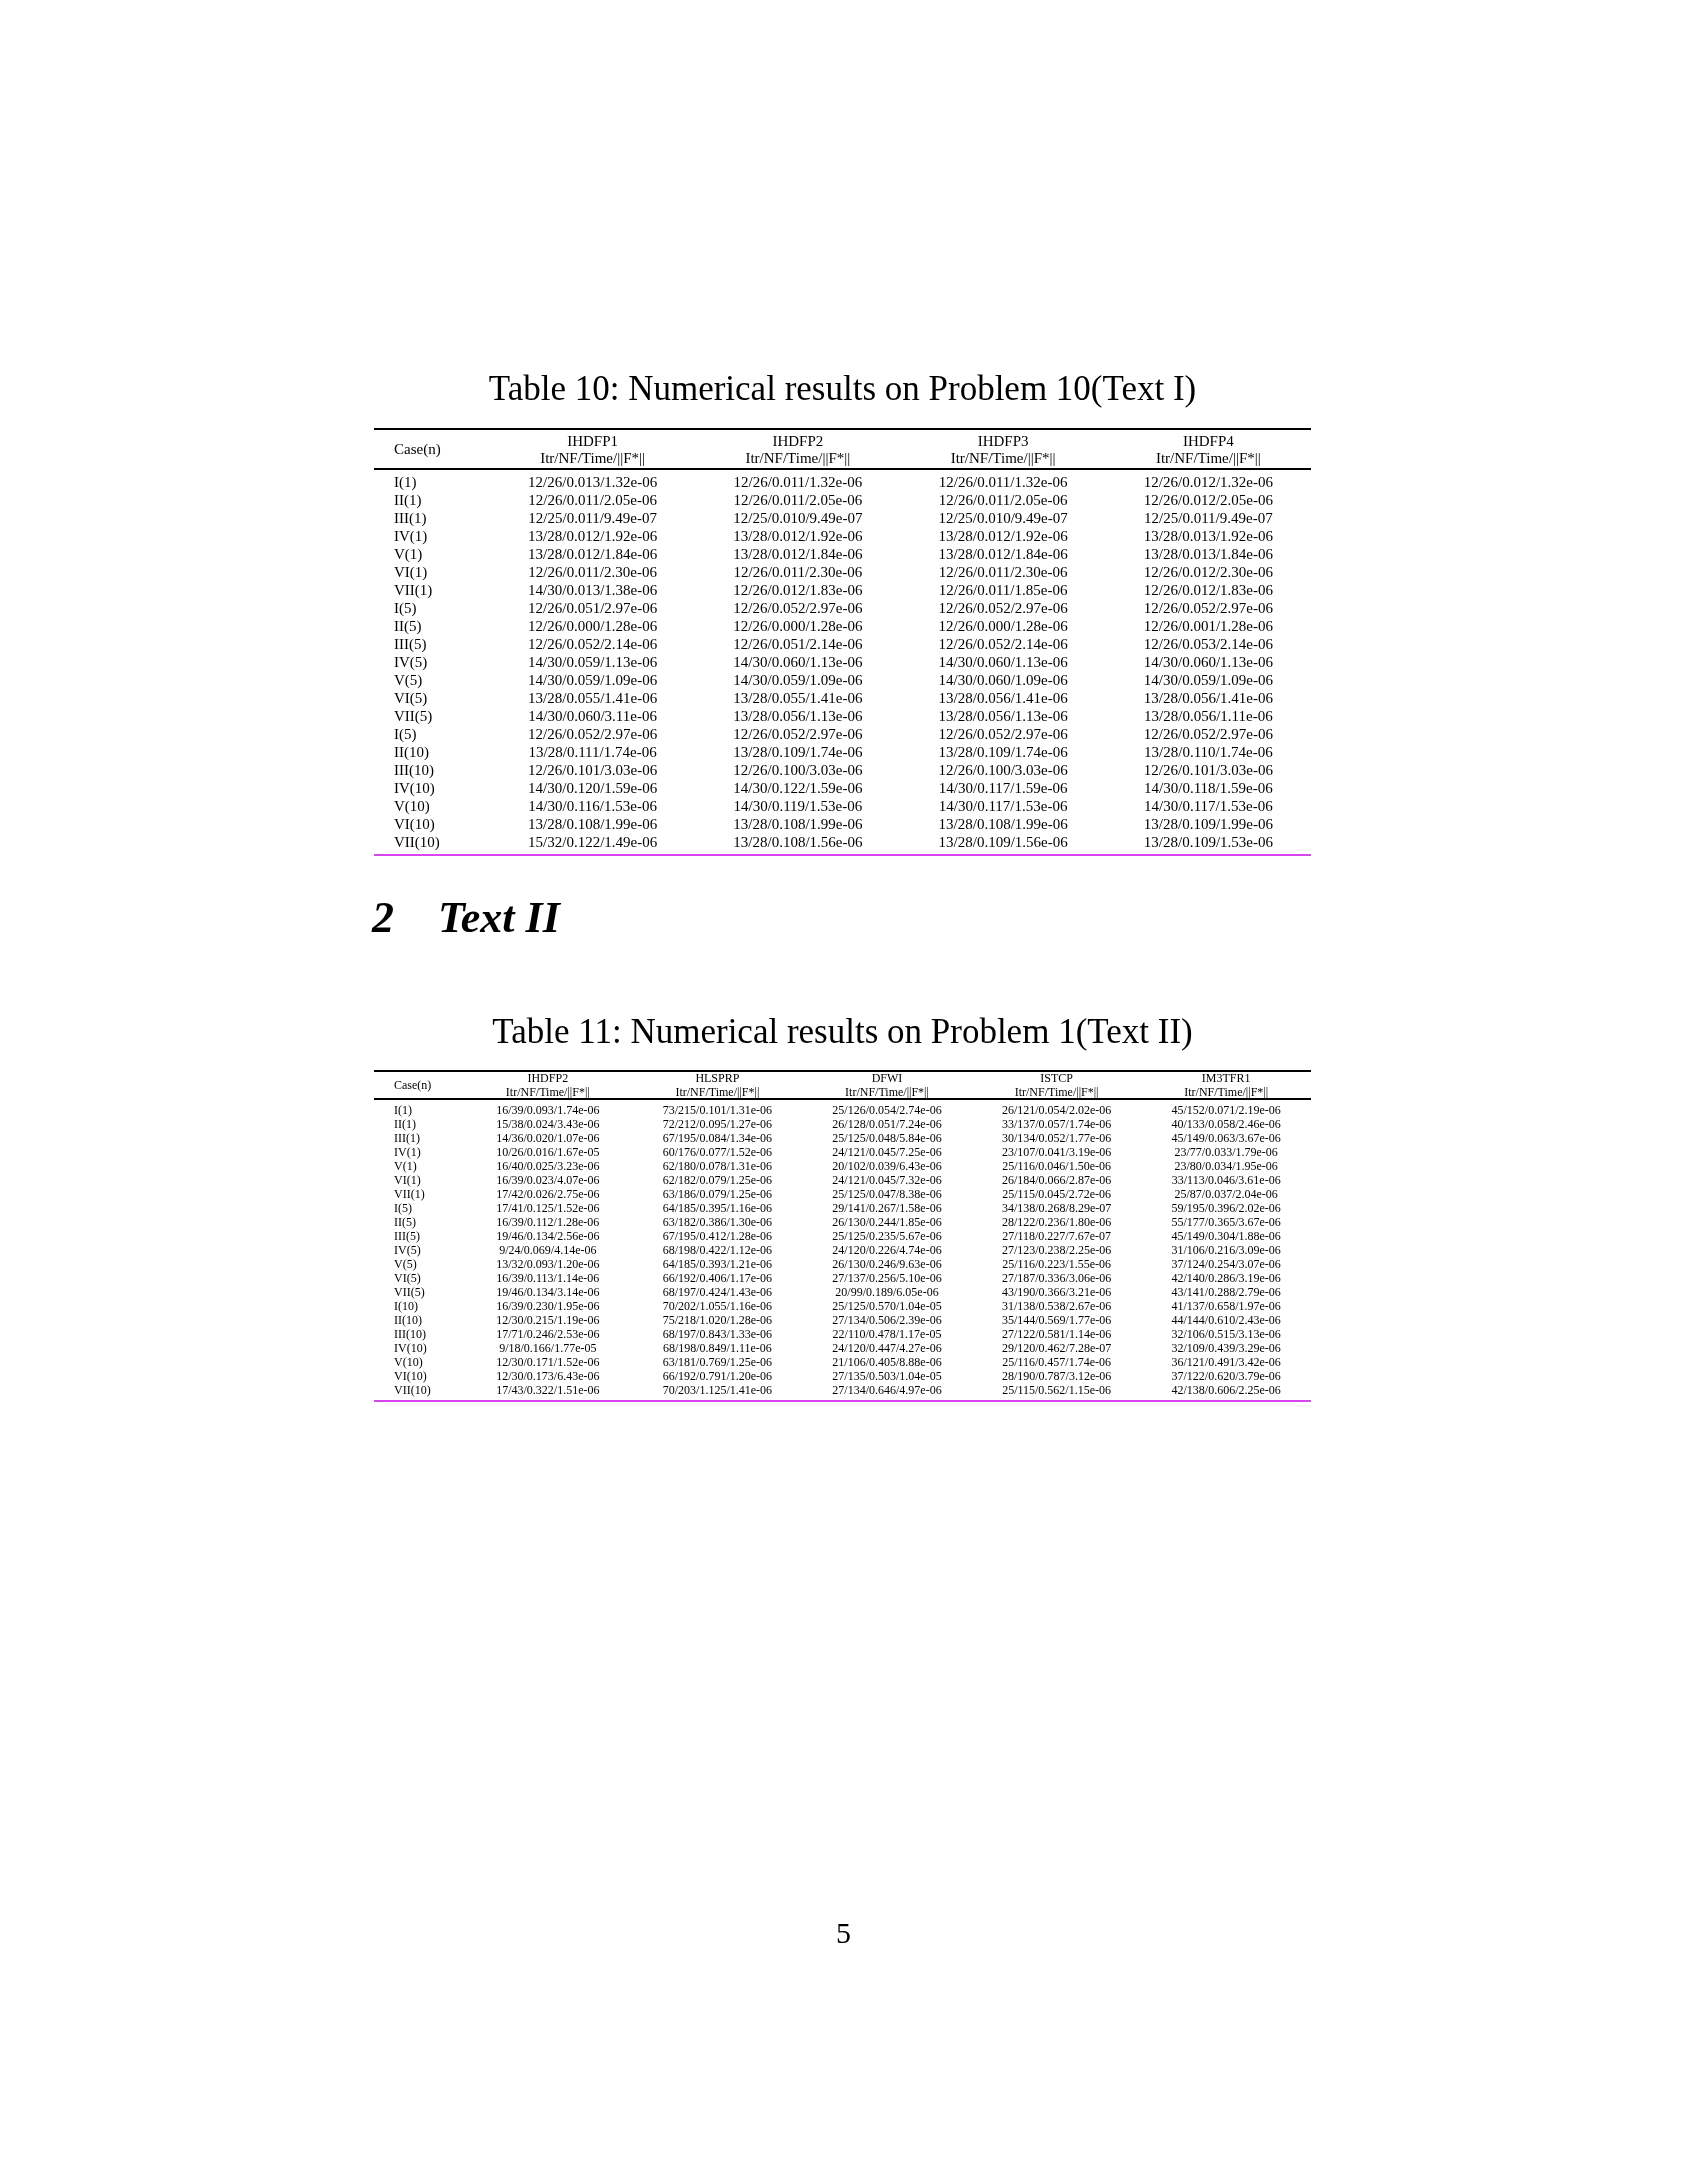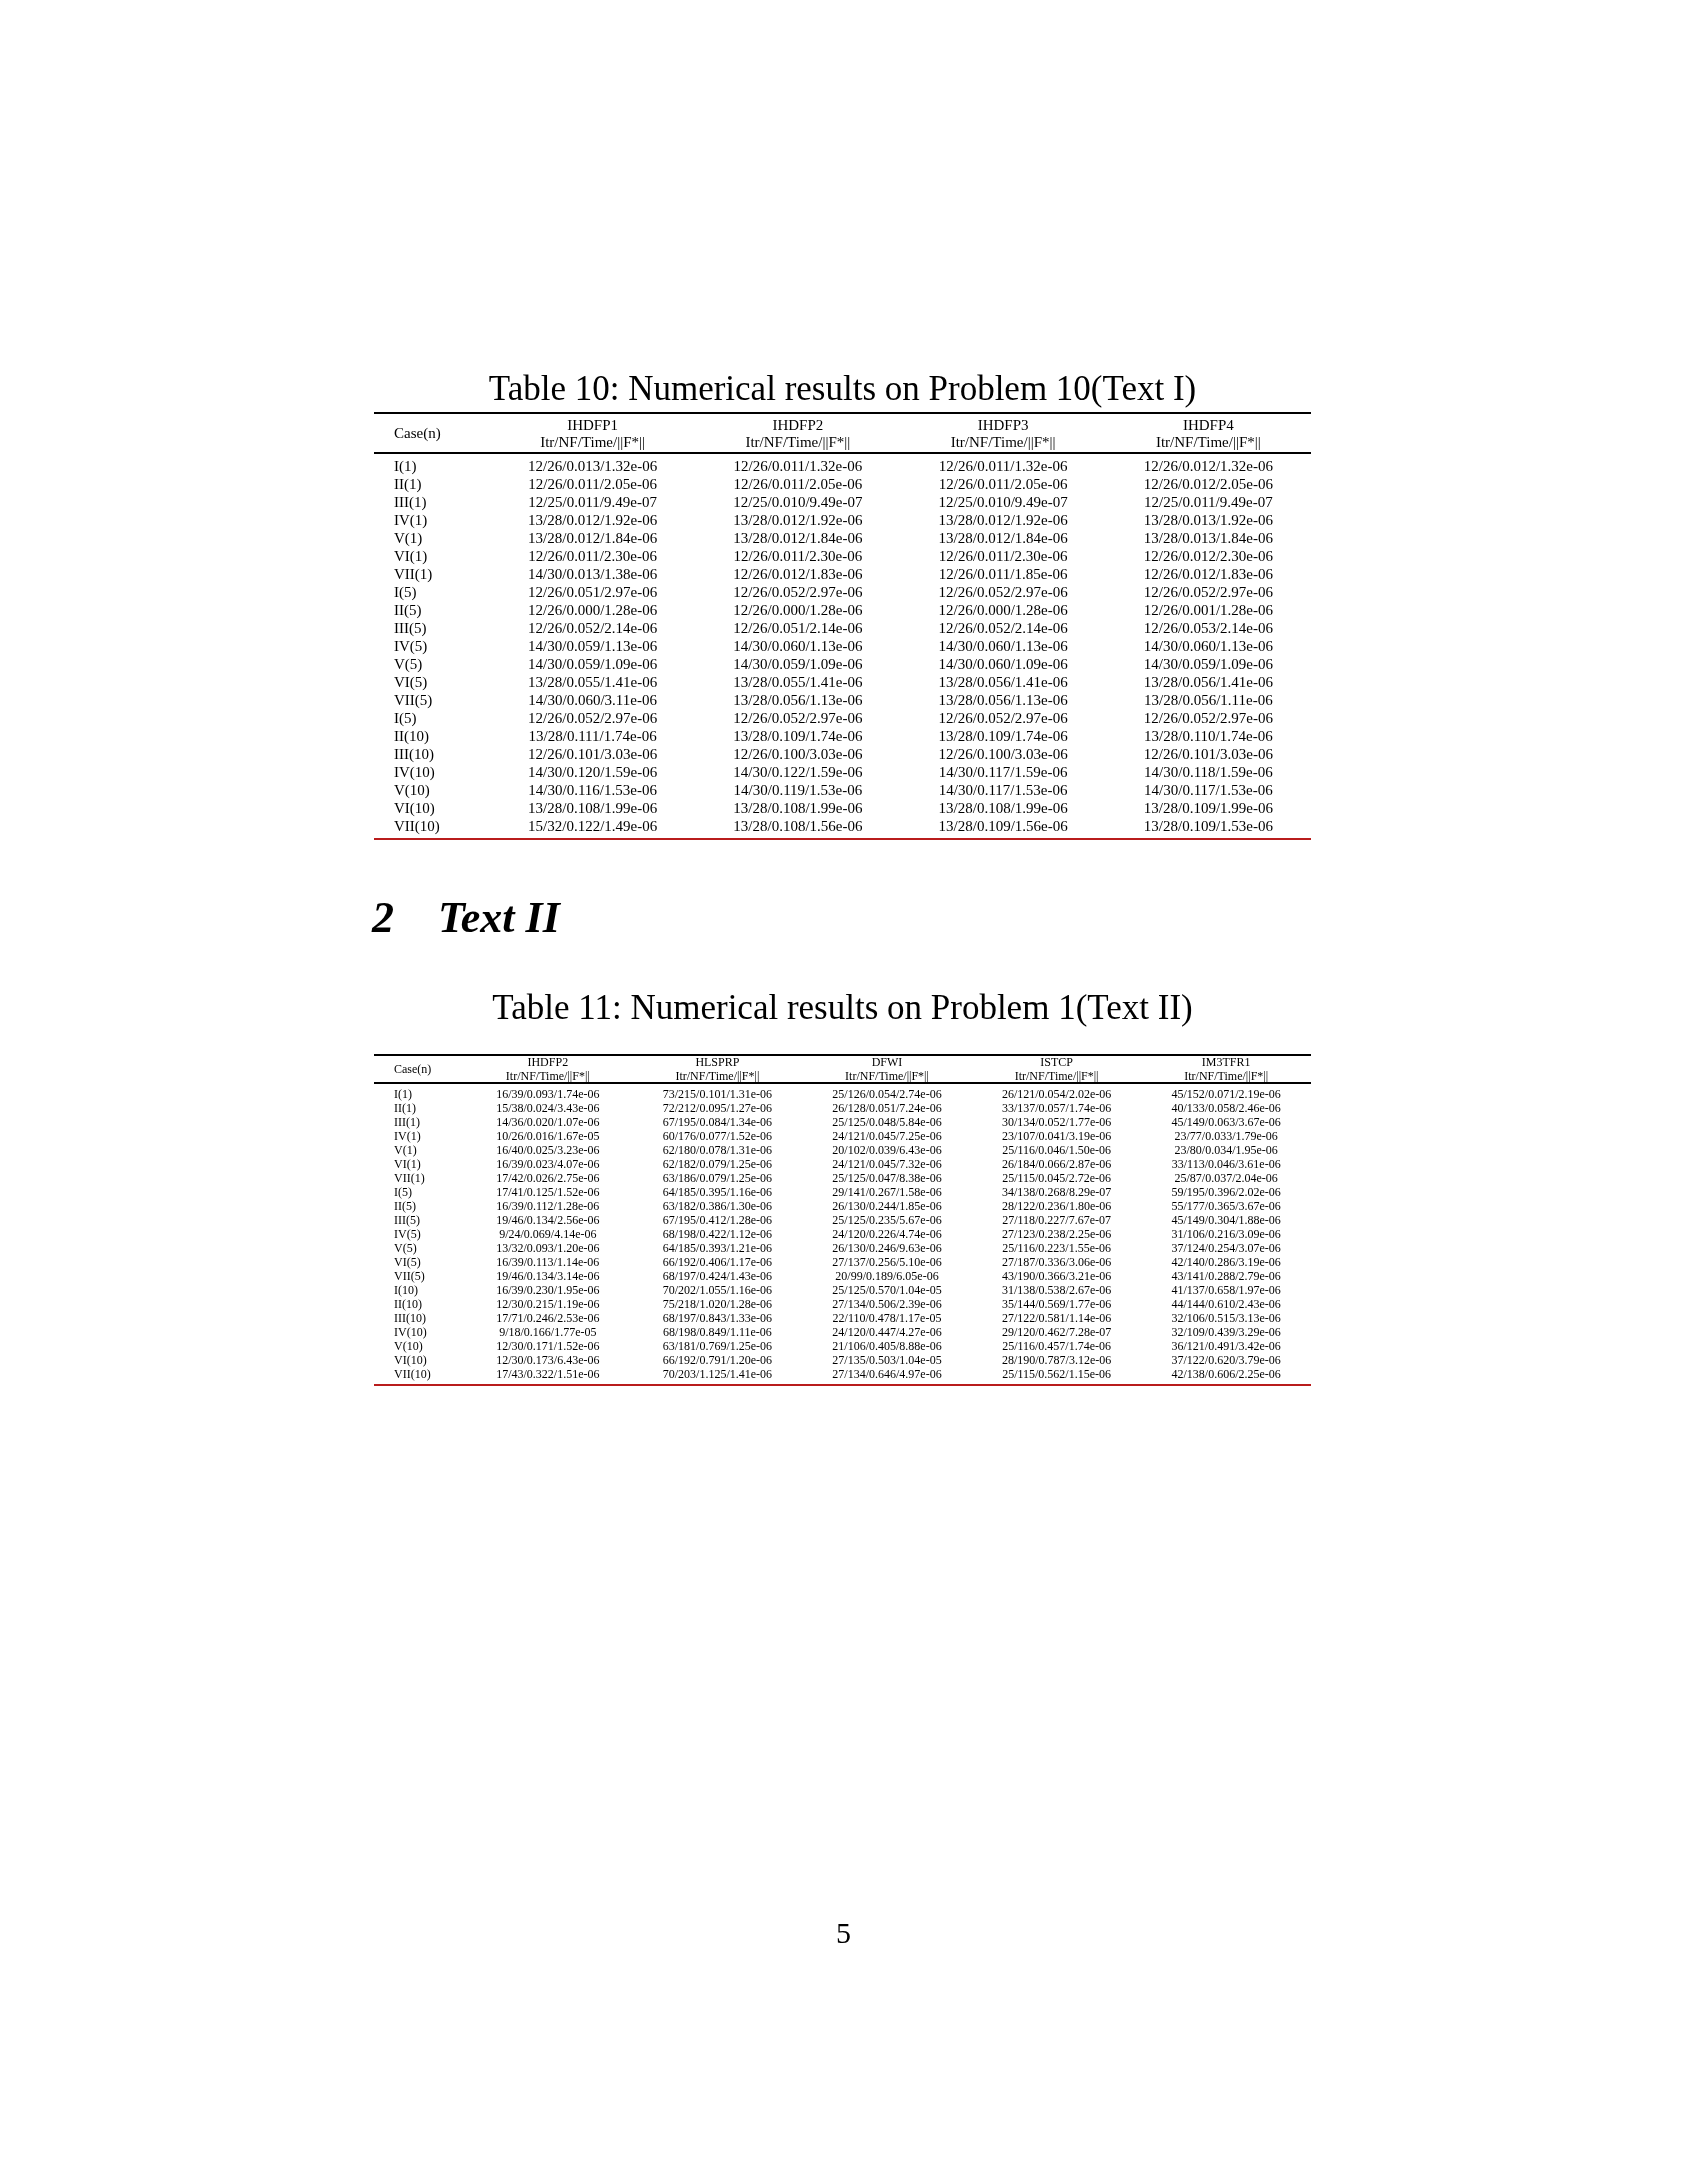--- a/index.html
+++ b/index.html
@@ -12,36 +12,37 @@
     overflow:hidden;
   }
   .caption{
     position:absolute;
     left:374px;width:937px;
     text-align:center;
     font-size:35px;
     white-space:nowrap;
   }
   #cap10{top:369px;}
-  #cap11{top:988px;}
+  #cap11{top:1012px;}
   .section-heading{
     position:absolute;
     left:372px;top:892px;
     font-size:44px;
     font-weight:bold;
     white-space:nowrap;
     font-style:italic;
   }
   .section-heading .num{display:inline-block;margin-right:44px;}
   .tbl{
     position:absolute;
     left:374px;width:937px;
     border-top:2px solid #000;
-    border-bottom:2px solid #b91c1c;
+    border-bottom:2px solid #d946ef;
     box-sizing:border-box;
+    margin-top:16px;
   }
   #table10{top:412px;}
   #table11{top:1054px;}
   .grid{display:grid;}
   #table10 .grid{grid-template-columns:116px repeat(4,1fr);}
   #table11 .grid{grid-template-columns:89px repeat(5,1fr);}
   .thead{border-bottom:2px solid #000;box-sizing:content-box;}
   #table10 .thead{height:38px;font-size:15px;}
   #table11 .thead{height:26px;font-size:12px;}
   .thead .case-h{align-self:center;padding-left:20px;text-align:left;}

